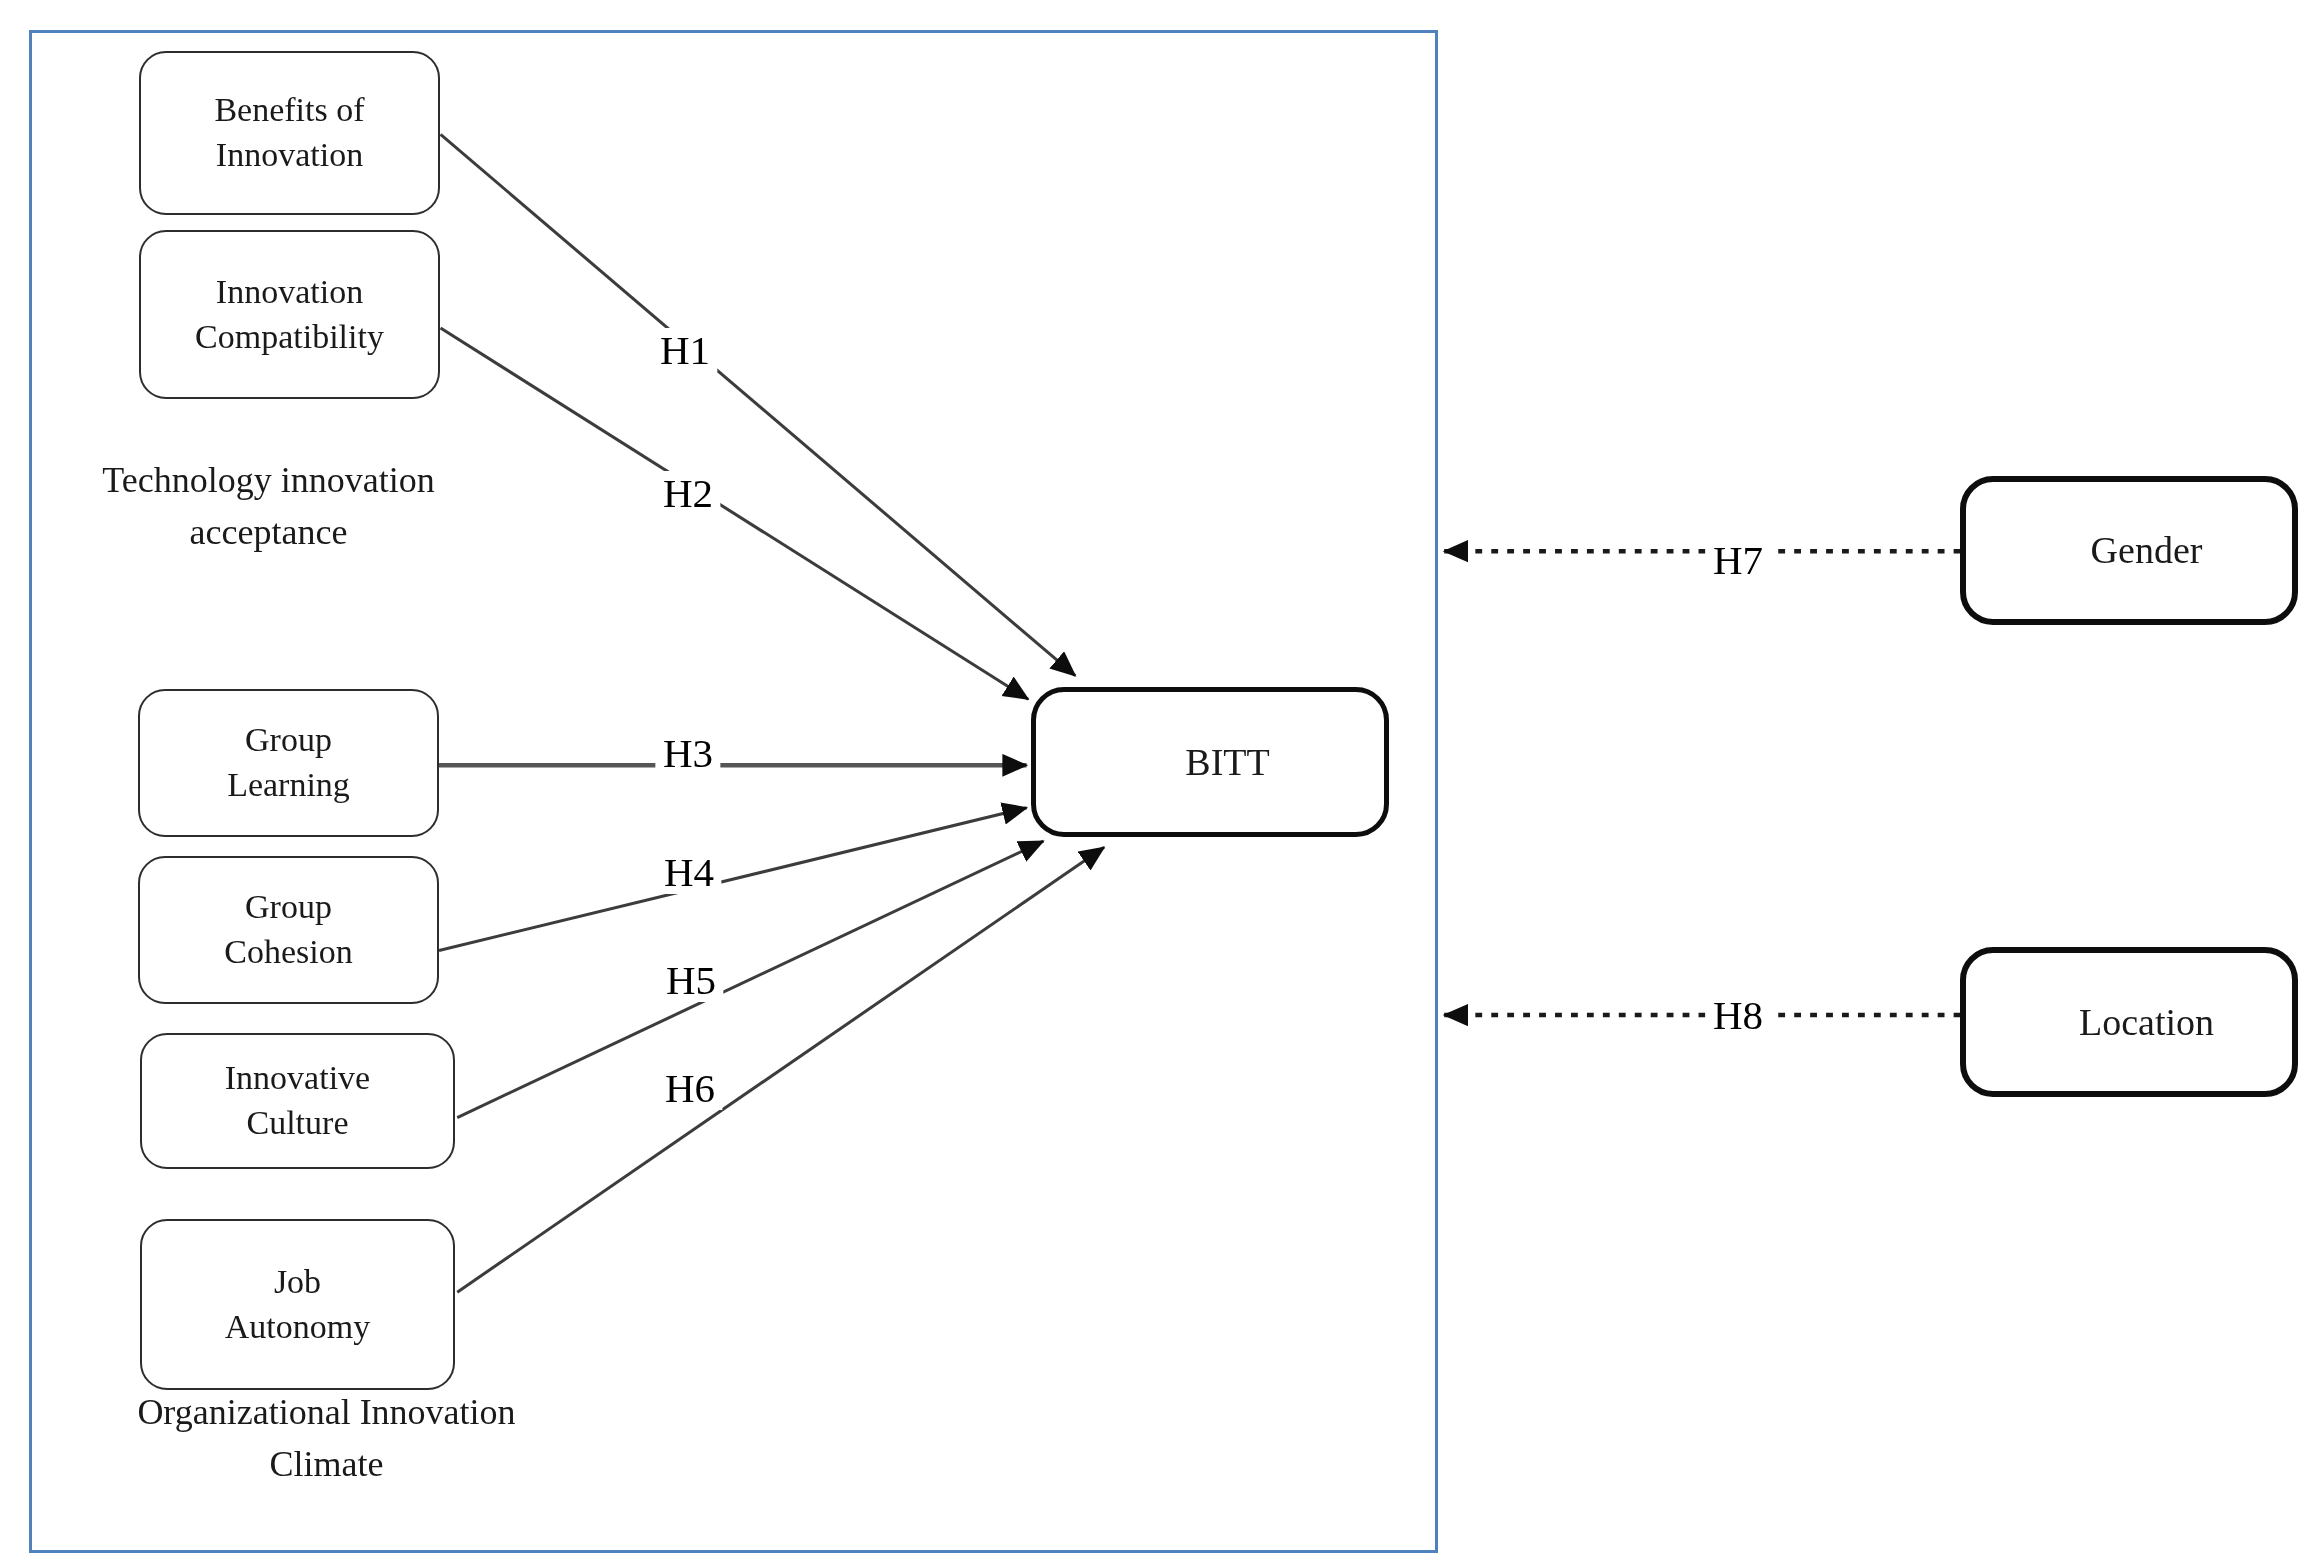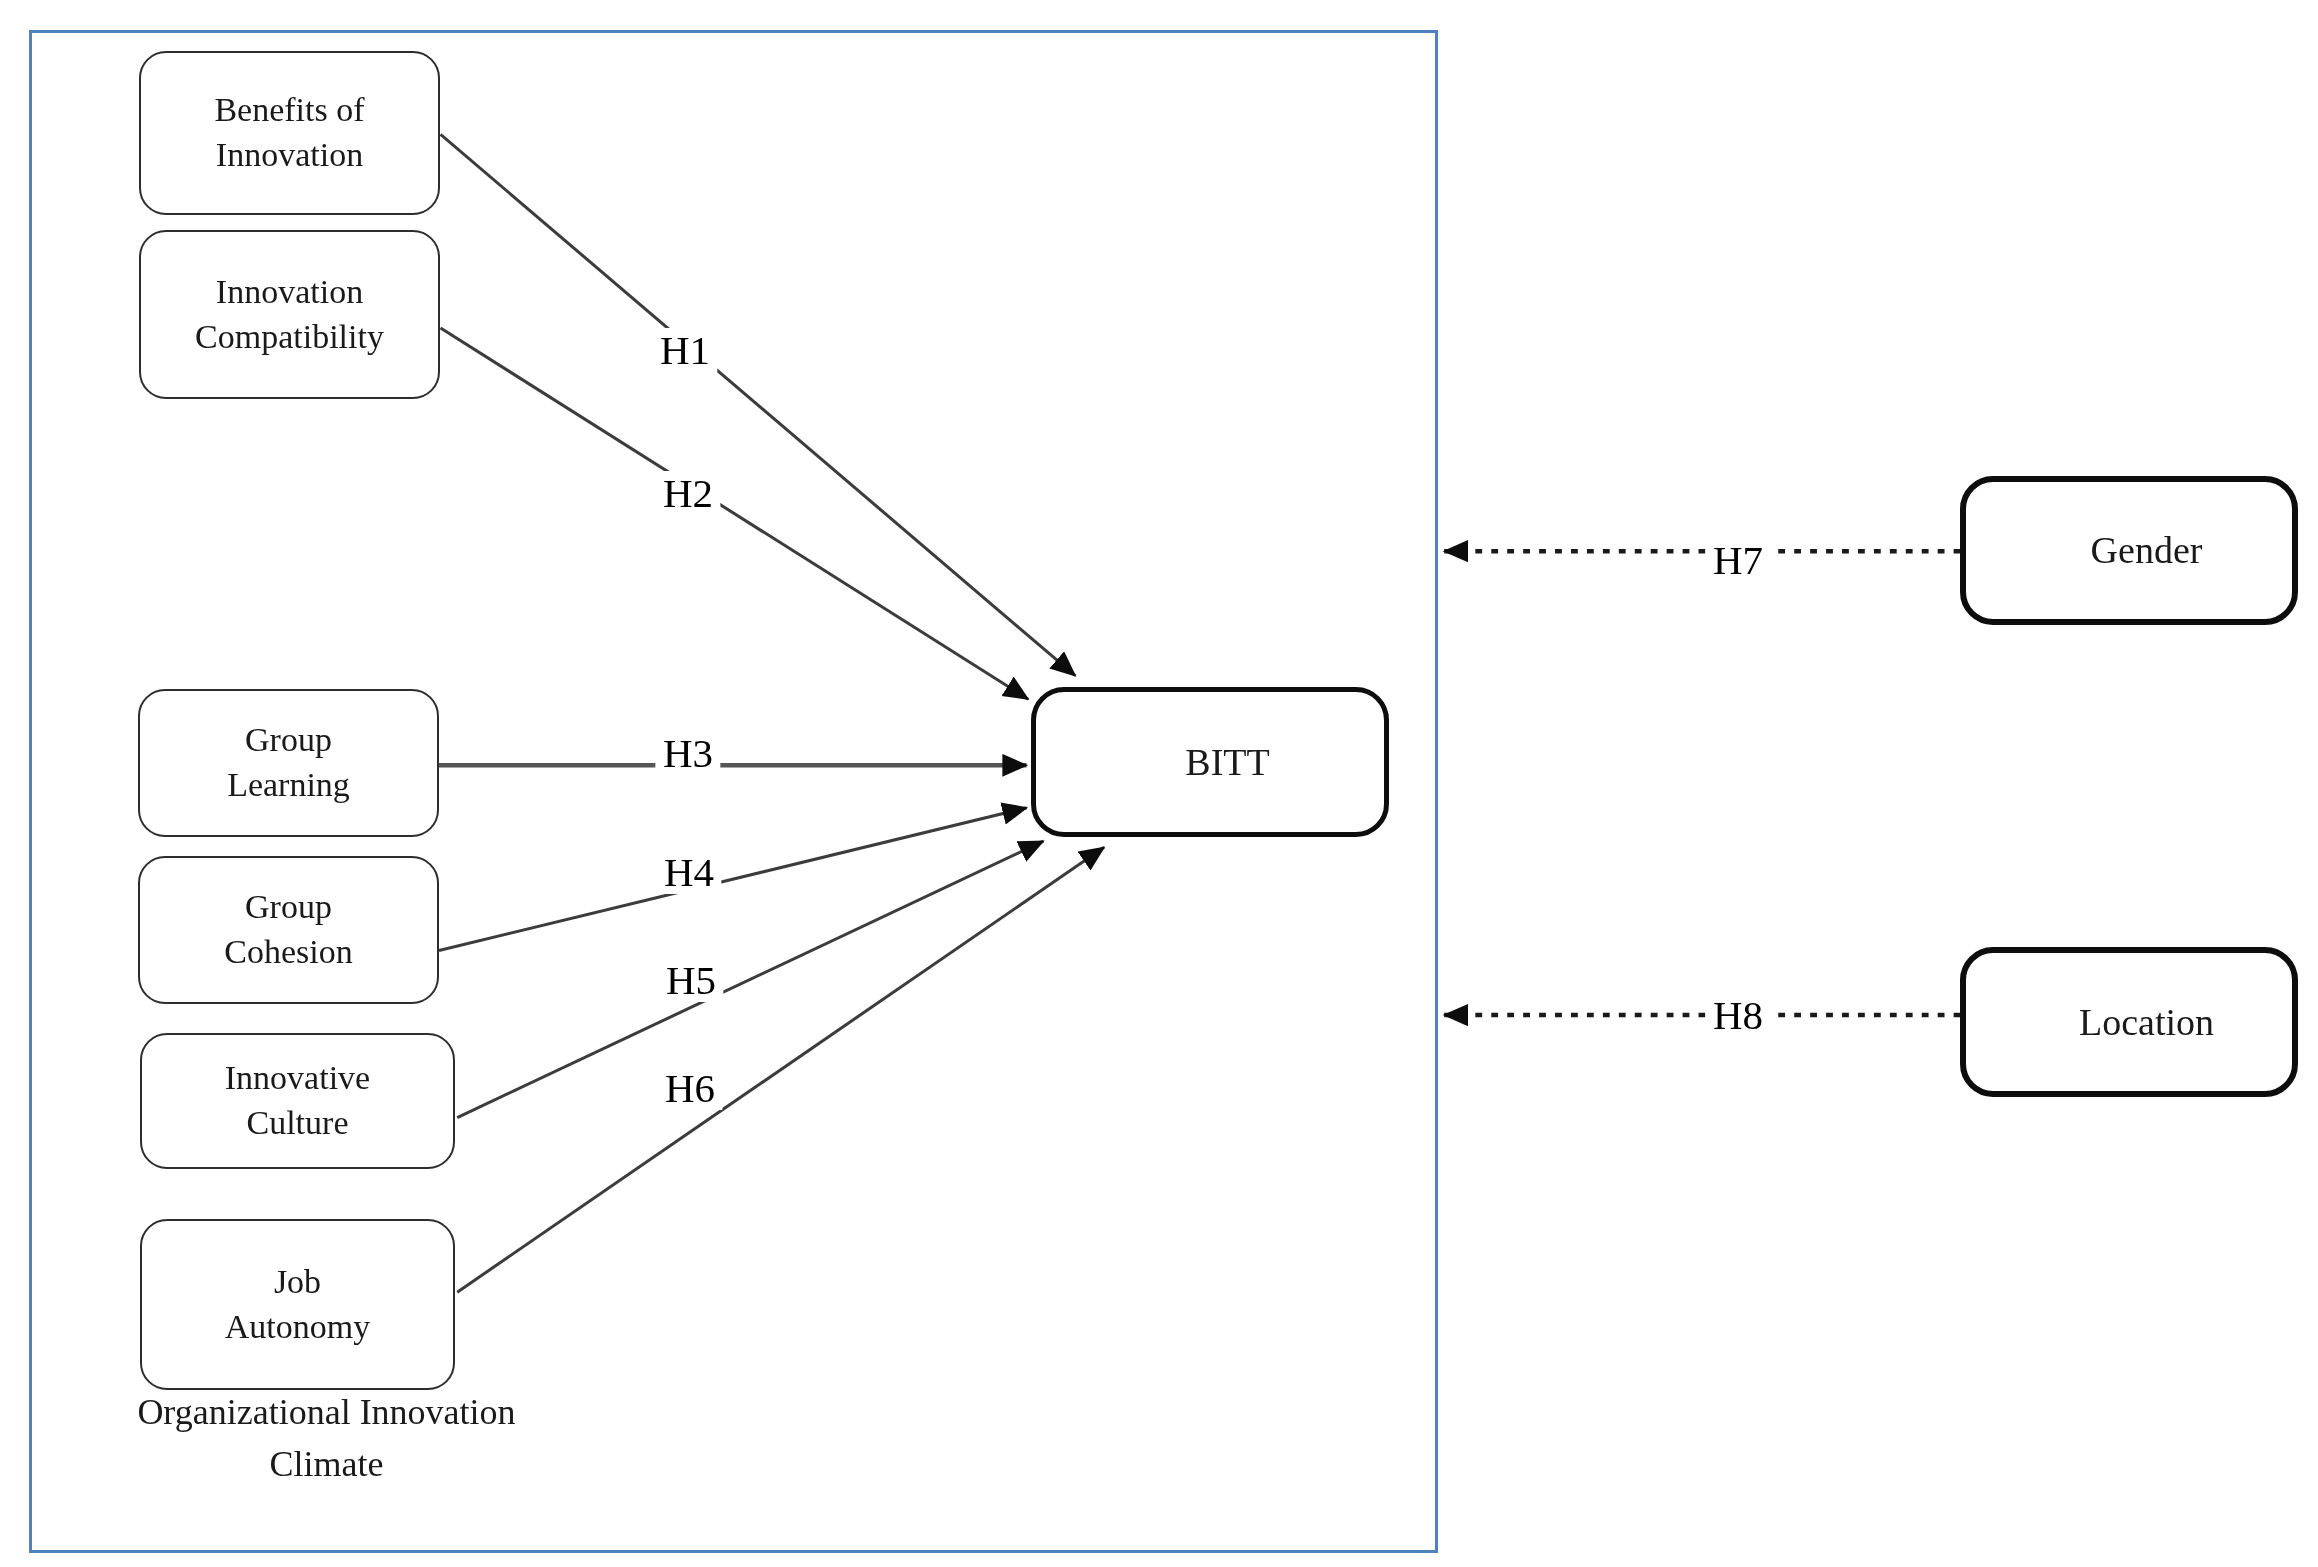--- a/index.html
+++ b/index.html
@@ -105,20 +105,22 @@
     <span>Benefits of</span>
     <span>Innovation</span>
   </div>
 
   <div class="node node-thin" style="left:139px; top:230px; width:301px; height:169px;">
     <span>Innovation</span>
     <span>Compatibility</span>
   </div>
 
   <div class="section-label" style="left:90px; top:454px; width:357px;">
+    <span>Technology innovation</span>
+    <span>acceptance</span>
   </div>
 
   <div class="node node-thin" style="left:138px; top:689px; width:301px; height:148px;">
     <span>Group</span>
     <span>Learning</span>
   </div>
 
   <div class="node node-thin" style="left:138px; top:856px; width:301px; height:148px;">
     <span>Group</span>
     <span>Cohesion</span>

